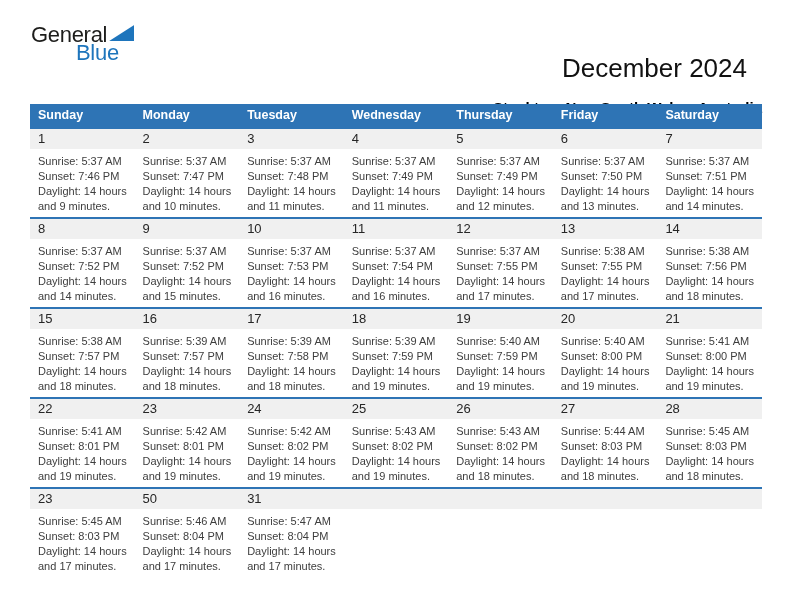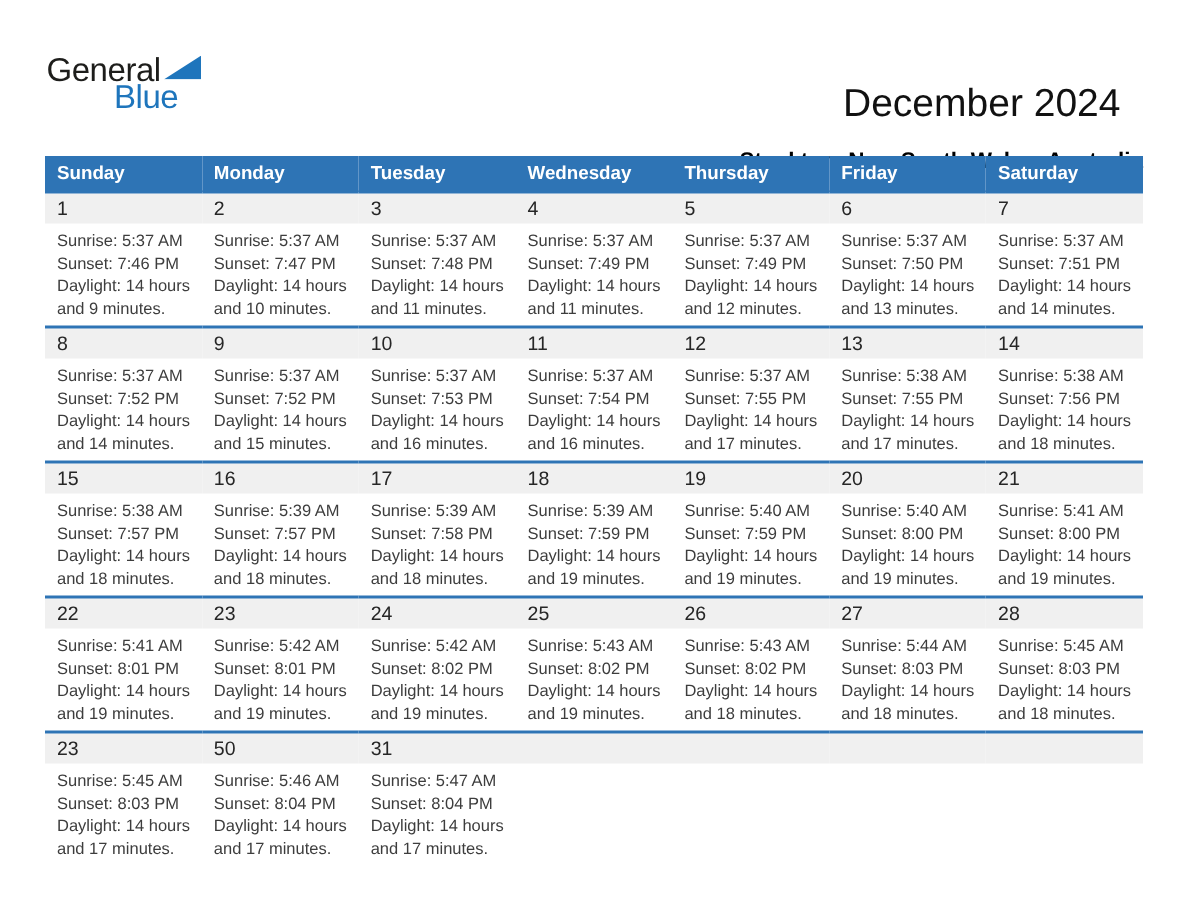--- a/index.html
+++ b/index.html
@@ -5,21 +5,21 @@
   :root{
     --header-blue:#2E74B5;
     --logo-blue:#1E75BC;
     --band-gray:#F0F0F0;
   }
   html,body{margin:0;padding:0;background:#fff;}
   body{font-family:"Liberation Sans",sans-serif;-webkit-font-smoothing:antialiased;}
   .page{position:relative;width:792px;height:612px;background:#fff;overflow:hidden;}
 
   
-  .logo{position:absolute;left:31px;top:36px;line-height:1;}
+  .logo{position:absolute;left:31px;top:24px;line-height:1;}
   .logo-top{display:flex;align-items:flex-start;font-size:22px;color:#1d1d1b;letter-spacing:-0.3px;}
   .logo-triangle{display:inline-block;width:25px;height:16px;margin-left:2px;margin-top:1px;
     background:var(--logo-blue);
     clip-path:polygon(0 100%,100% 0,100% 100%);}
   .logo-bottom{font-size:22px;color:var(--logo-blue);letter-spacing:-0.3px;padding-left:45px;margin-top:-4px;}
 
   
   .titles{position:absolute;right:30px;top:38px;text-align:right;}
   .page-title{font-size:26px;color:#111;font-weight:normal;margin:15px;}
   .page-subtitle{font-size:15px;color:#000000;font-weight:bold;margin:4px 0 0 0;}

